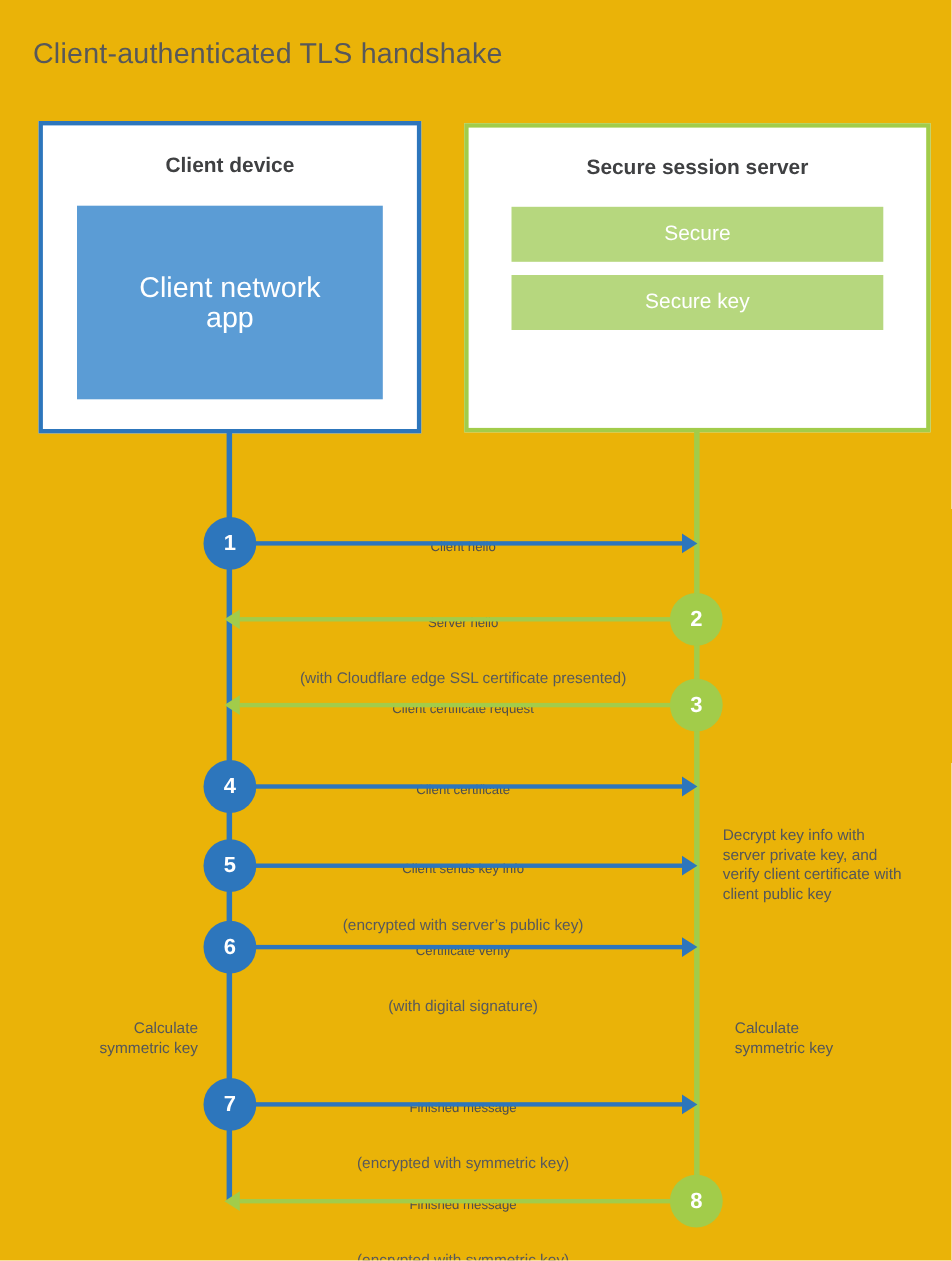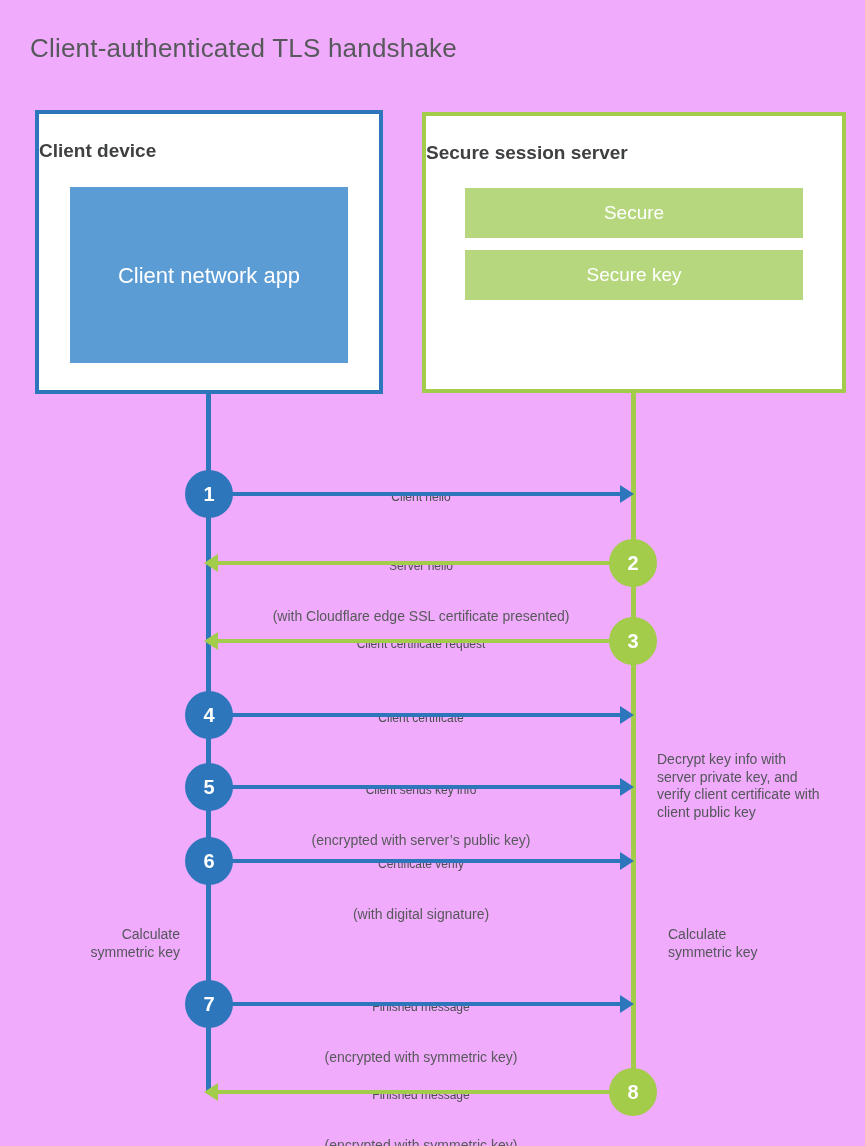--- a/index.html
+++ b/index.html
@@ -1,37 +1,37 @@
 <!DOCTYPE html>
 <html><head>
 <meta charset="utf-8">
 <style>
   html,body { margin:0; padding:0; background:#ffffff; }
   body { font-family:"Liberation Sans", sans-serif; }
-  #canvas { position:relative; width:865px; height:1146px; background:#f0abfc; overflow:hidden; }
+  #canvas { position:relative; width:865px; height:1146px; background:#eab308; overflow:hidden; }
 
   .page-title {
     position:absolute; left:30px; top:16px;
     font-size:26px; font-weight:300; color:#57585b; letter-spacing:0.2px;
   }
 
   
   .entity-box { position:absolute; background:#fff; box-sizing:border-box; }
   .client-box { left:35px; top:110px; width:348px; height:284px; border:4px solid #2d76bc; }
   .server-box { left:422px; top:112px; width:424px; height:281px; border:4px solid #a2cc4a; }
   .entity-title {
     position:absolute; left:0; top:26px; width:100%;
-    font-size:19px; font-weight:700; color:#3f4042;
+    text-align:center; font-size:19px; font-weight:700; color:#3f4042;
   }
   .client-inner {
     position:absolute; left:31px; top:73px; width:278px; height:176px;
     background:#5b9cd5; display:flex; align-items:center; justify-content:center;
   }
   .client-inner span {
-    color:#ffffff; font-size:22px; line-height:27px; text-align:center;
+    color:#ffffff; font-size:26px; line-height:27px; text-align:center;
     display:inline-block; max-width:190px;
   }
   .server-bars { position:absolute; left:39px; top:72px; width:338px; }
   .server-bar {
     width:338px; height:50px; margin-bottom:12px; background:#b6d77e;
     display:flex; align-items:center; justify-content:center;
     color:#ffffff; font-size:19px;
   }
 
   

